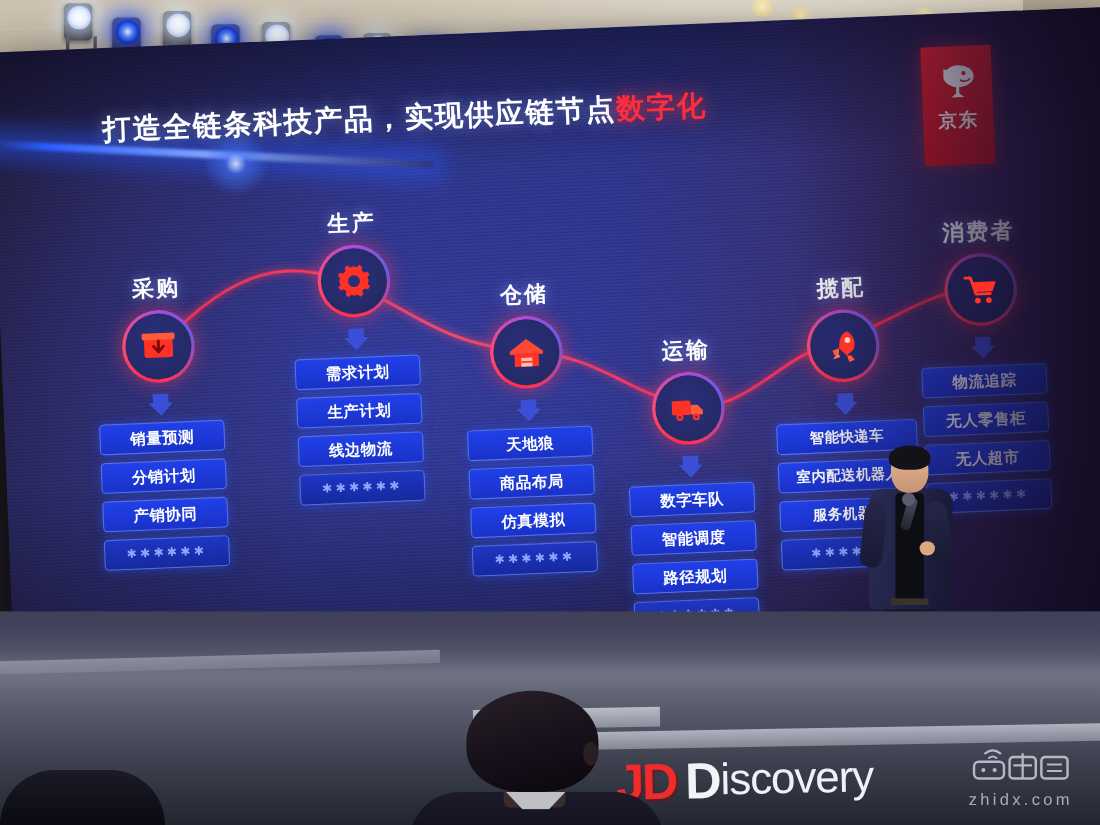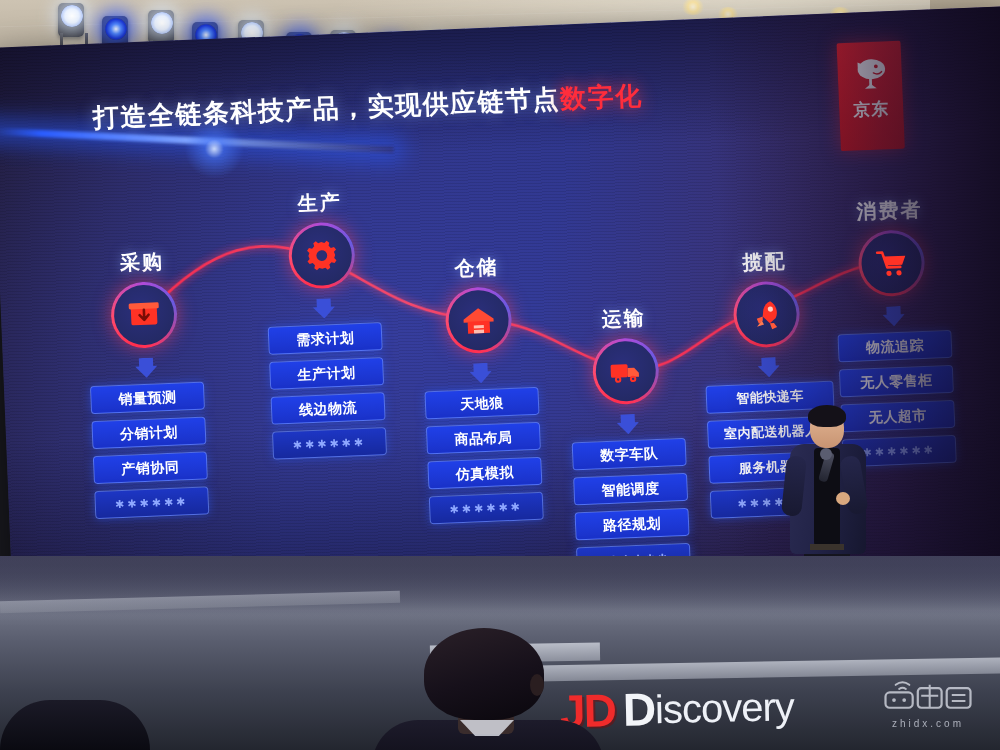--- a/index.html
+++ b/index.html
@@ -134,21 +134,21 @@
   .au-ear{position:absolute;left:158px;top:46px;width:14px;height:22px;border-radius:50%;background:#2a1e20;}
   .au-neck{position:absolute;left:86px;top:76px;width:56px;height:30px;background:#3a2c2c;border-radius:6px;}
   .au-shoulders{position:absolute;left:0;top:92px;width:232px;height:58px;border-radius:46px 46px 0 0;
     background:linear-gradient(180deg,#1d1b2b,#0c0b14);}
   .au-collar{position:absolute;left:88px;top:92px;width:54px;height:16px;background:#d7d9e2;
     clip-path:polygon(0 0,100% 0,72% 100%,28% 100%);opacity:.85;}
   .audience2{position:absolute;left:0;top:700px;width:150px;height:50px;border-radius:60px 60px 0 0;
     background:linear-gradient(180deg,#1b1a27,#0a0a11);}
 
   .watermark{position:absolute;left:862px;top:678px;width:132px;height:60px;opacity:.72;text-align:center;}
-  .wm-txt{font-size:10px;color:#d9dde8;letter-spacing:3px;margin-top:2px;}
+  .wm-txt{font-size:15px;color:#d9dde8;letter-spacing:3px;margin-top:2px;}
 
   .glare{position:absolute;left:0;top:556px;width:1000px;height:70px;
     background:linear-gradient(180deg,rgba(200,210,235,.20),rgba(200,210,235,0));}
 </style>
 </head>
 <body>
 
 <div class="stage">
 
   <div class="ceiling"></div>

